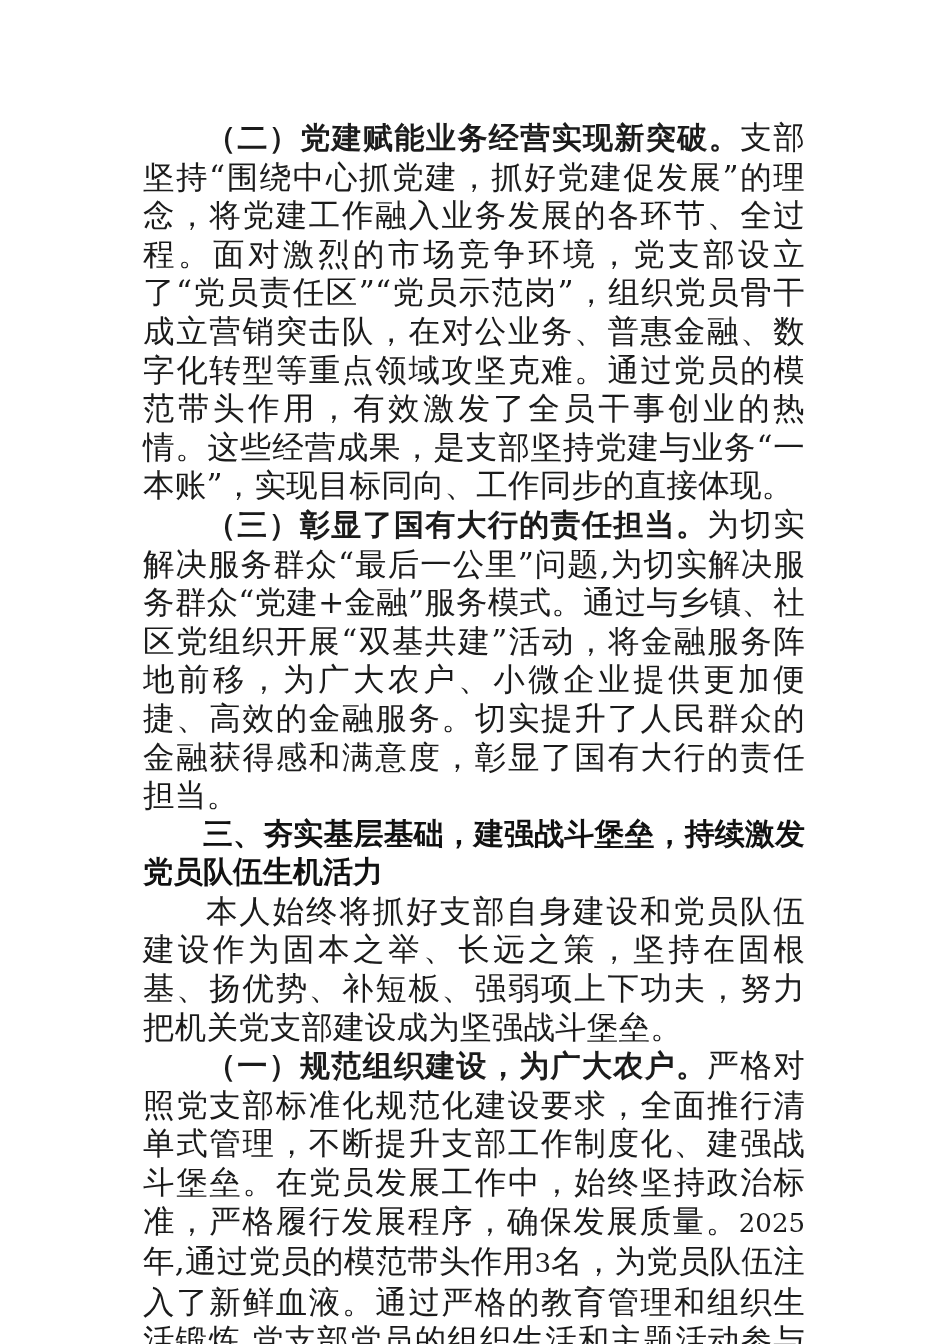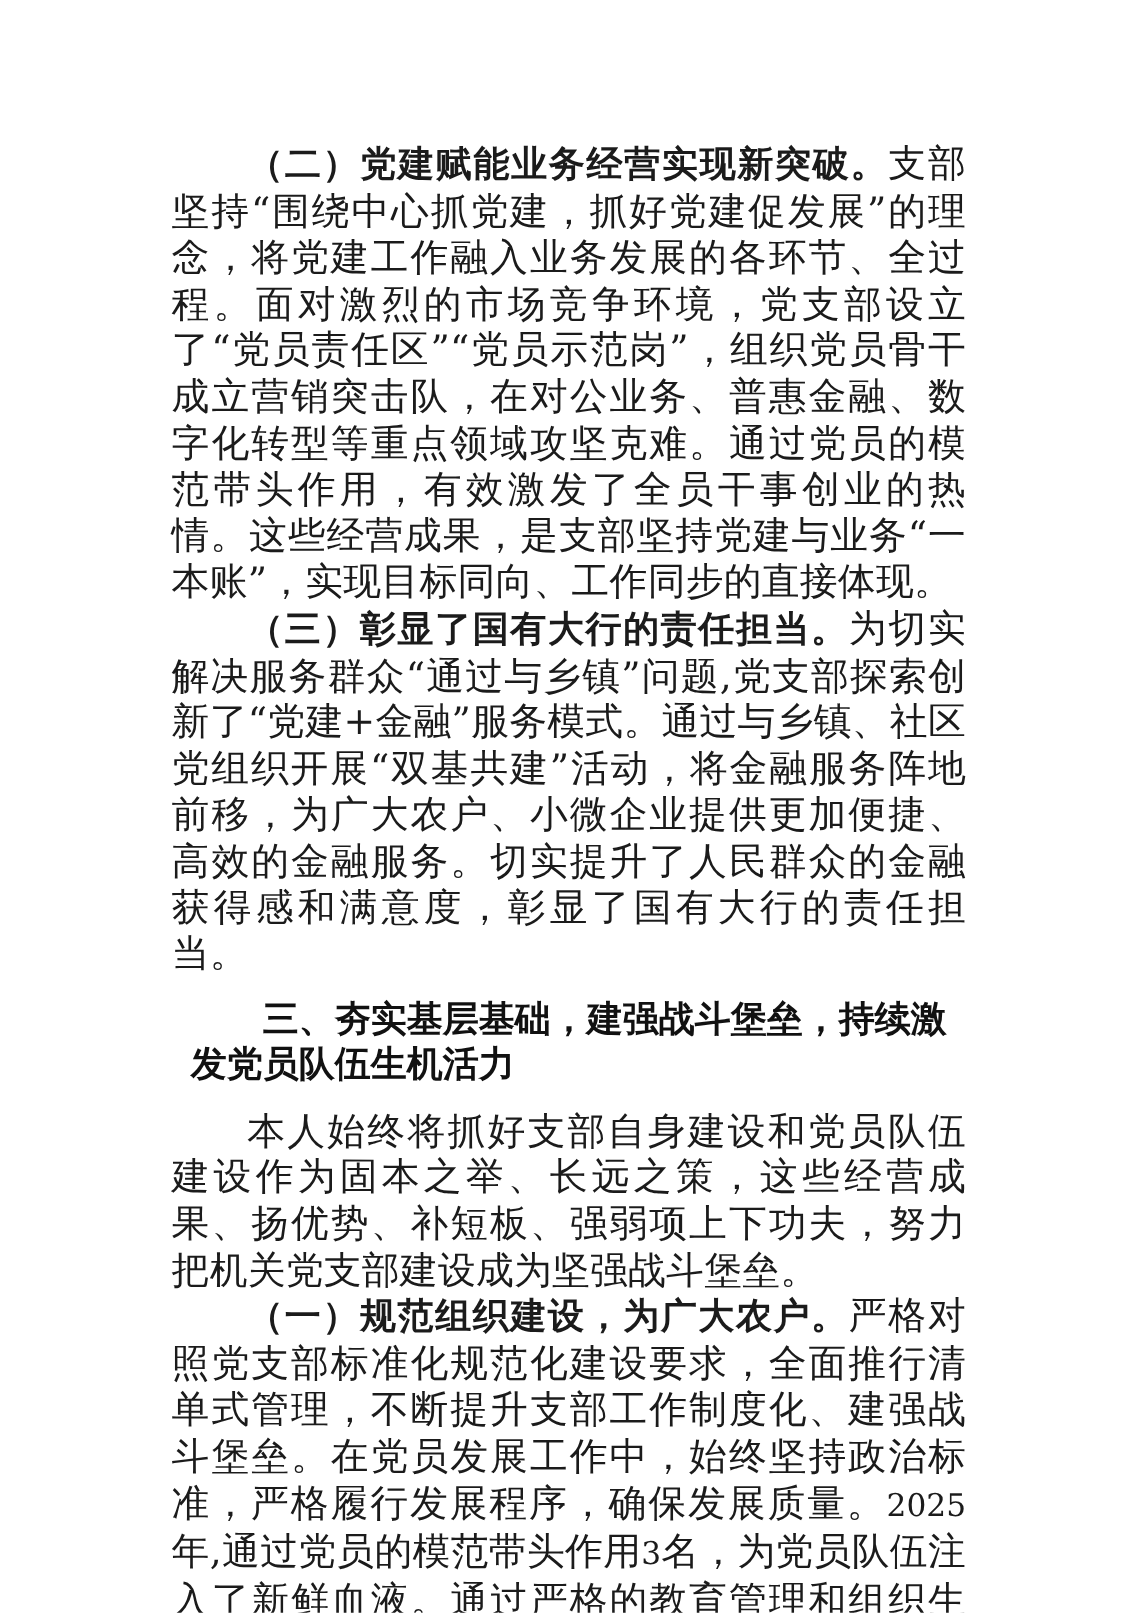--- a/index.html
+++ b/index.html
@@ -45,42 +45,42 @@
     letter-spacing: 0px;
   }
   
   .num {
     font-family: "DejaVu Serif", "Liberation Serif", serif;
     font-size: 26px;
     letter-spacing: 0px;
   }
   
   .section-heading {
-    margin: 16px;
+    margin: 0;
     font-family: "DejaVu Sans", "Liberation Sans", sans-serif;
     font-weight: 700;
     font-size: 30px;
     line-height: 38.6px;
     color: #111111;
     text-align: justify;
     text-justify: inter-character;
     text-indent: 2em;
     letter-spacing: 0px;
   }
 </style>
 </head>
 <body>
 
 <div class="page">
   <div class="doc-body">
 
     <p class="para"><span class="lead">（二）党建赋能业务经营实现新突破。</span><span>支部坚持“围绕中心抓党建，抓好党建促发展”的理念，将党建工作融入业务发展的各环节、全过程。面对激烈的市场竞争环境，党支部设立了“党员责任区”“党员示范岗”，组织党员骨干成立营销突击队，在对公业务、普惠金融、数字化转型等重点领域攻坚克难。通过党员的模范带头作用，有效激发了全员干事创业的热情。这些经营成果，是支部坚持党建与业务“一本账”，实现目标同向、工作同步的直接体现。</span></p>
 
-    <p class="para"><span class="lead">（三）彰显了国有大行的责任担当。</span><span>为切实解决服务群众“通过与乡镇”问题,党支部探索创新了“党建+金融”服务模式。通过与乡镇、社区党组织开展“双基共建”活动，将金融服务阵地前移，为广大农户、小微企业提供更加便捷、高效的金融服务。切实提升了人民群众的金融获得感和满意度，彰显了国有大行的责任担当。</span></p>
+    <p class="para"><span class="lead">（三）彰显了国有大行的责任担当。</span><span>为切实解决服务群众“最后一公里”问题,为切实解决服务群众“党建+金融”服务模式。通过与乡镇、社区党组织开展“双基共建”活动，将金融服务阵地前移，为广大农户、小微企业提供更加便捷、高效的金融服务。切实提升了人民群众的金融获得感和满意度，彰显了国有大行的责任担当。</span></p>
 
     <h2 class="section-heading">三、夯实基层基础，建强战斗堡垒，持续激发党员队伍生机活力</h2>
 
-    <p class="para"><span>本人始终将抓好支部自身建设和党员队伍建设作为固本之举、长远之策，这些经营成果、扬优势、补短板、强弱项上下功夫，努力把机关党支部建设成为坚强战斗堡垒。</span></p>
+    <p class="para"><span>本人始终将抓好支部自身建设和党员队伍建设作为固本之举、长远之策，坚持在固根基、扬优势、补短板、强弱项上下功夫，努力把机关党支部建设成为坚强战斗堡垒。</span></p>
 
     <p class="para"><span class="lead">（一）规范组织建设，为广大农户。</span><span>严格对照党支部标准化规范化建设要求，全面推行清单式管理，不断提升支部工作制度化、建强战斗堡垒。在党员发展工作中，始终坚持政治标准，严格履行发展程序，确保发展质量。</span><span class="num">2025</span><span>年,通过党员的模范带头作用</span><span class="num">3</span><span>名，为党员队伍注入了新鲜血液。通过严格的教育管理和组织生活锻炼,党支部党员的组织生活和主题活动参与率达到</span></p>
 
   </div>
 </div>
 
 </body></html>

